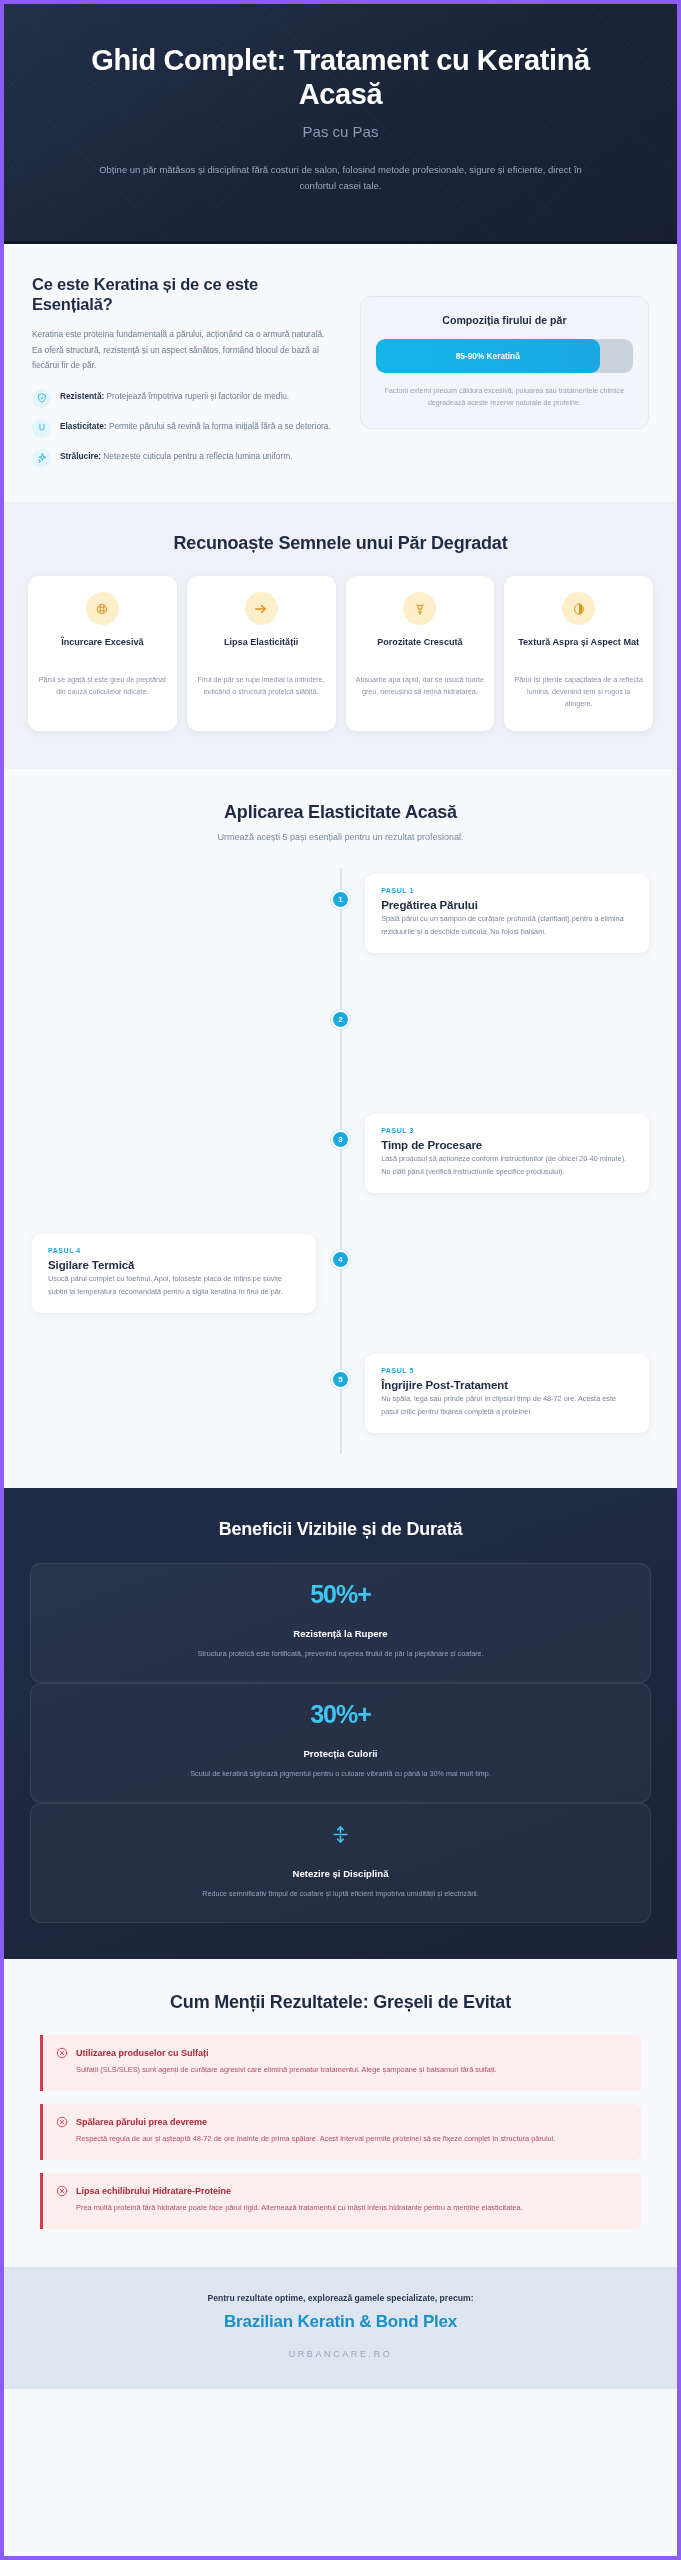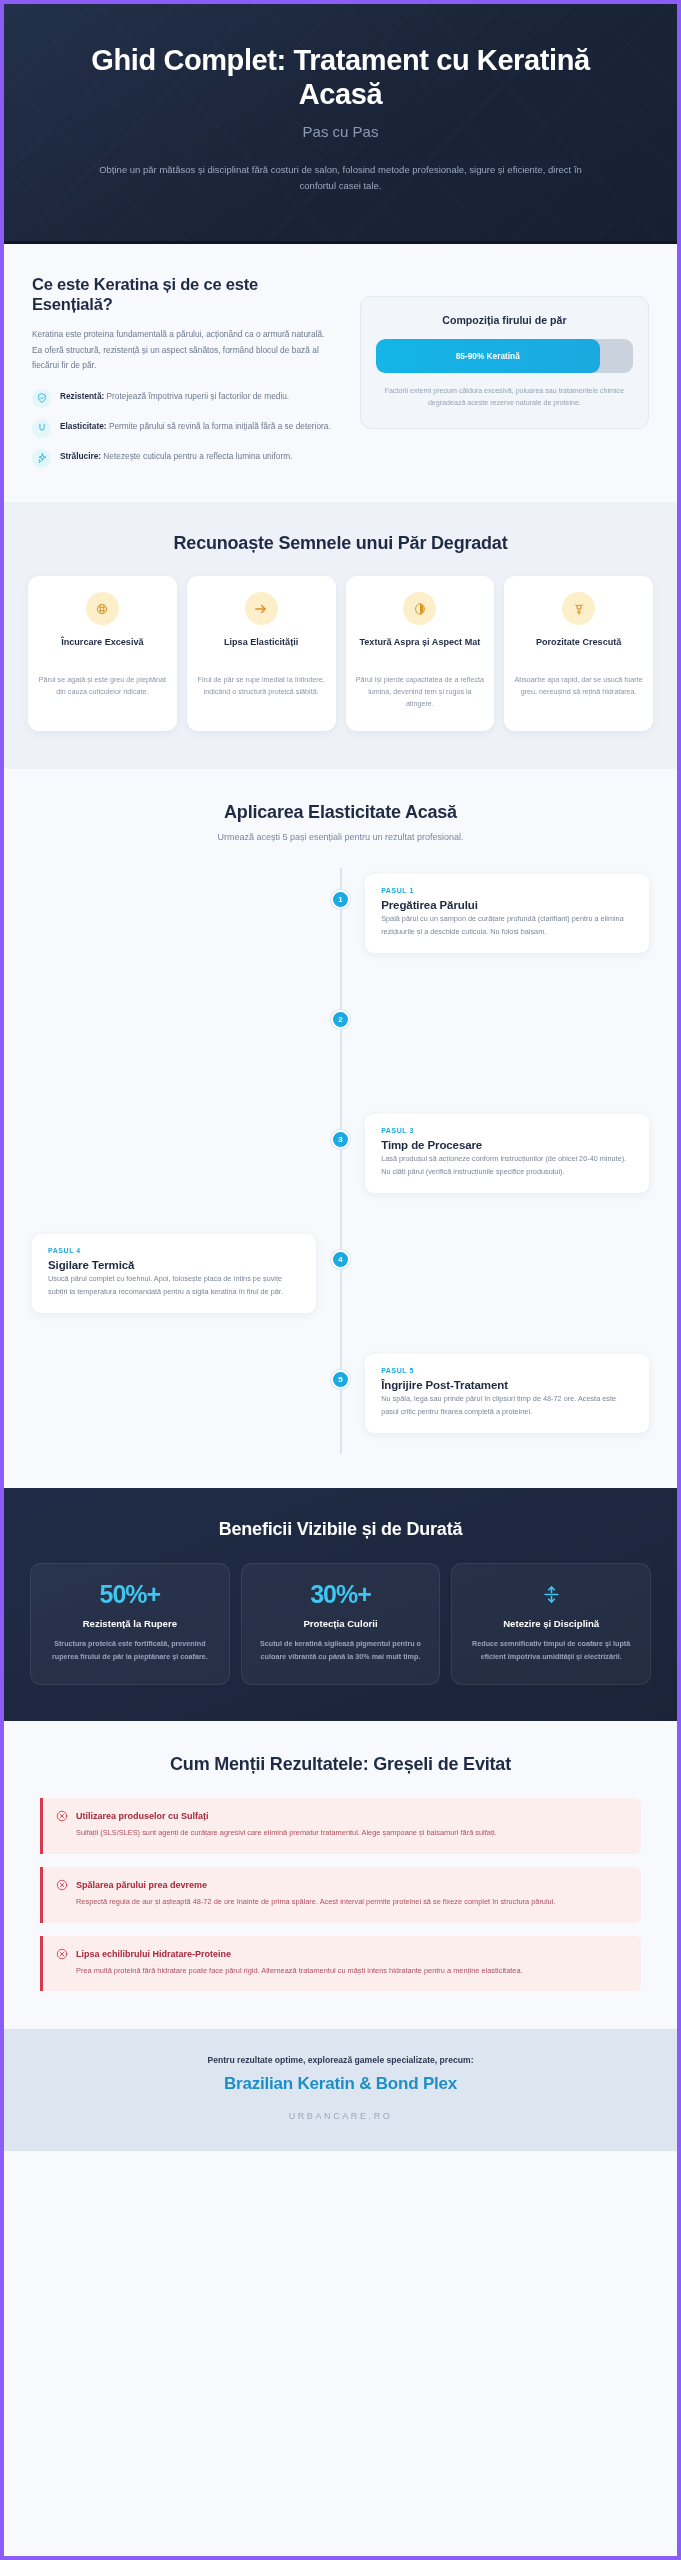--- a/index.html
+++ b/index.html
@@ -186,38 +186,38 @@
   }
   .step-card p { color: #7d8798; font-size: 7.3px; line-height: 1.8; margin-top: 1px; }
 
   
   .benefits {
     background: #1c2740;
     background-image: linear-gradient(160deg, #202c47 0%, #1a2338 100%);
     padding: 30px 26px 36px;
   }
   .benefits .sec-title { color: #ffffff; }
-  .ben-grid { display: flex; gap: 11px; margin-top: 22px; }
+  .ben-grid { display: flex; margin-top: 22px; flex-direction: column; }
   .ben-card {
     flex: 1;
     background: rgba(255,255,255,.045);
     border: 1px solid rgba(255,255,255,.075);
     border-radius: 11px;
     padding: 18px 12px 21px;
     text-align: center;
   }
   .ben-stat {
     color: #3fc6f0; font-size: 25px; font-weight: bold; letter-spacing: -1px; line-height: 1;
   }
   .ben-ic { height: 25px; display: flex; align-items: center; justify-content: center; }
   .ben-ic svg { width: 19px; height: 19px; }
   .ben-card h4 {
-    color: #ffffff; font-size: 9.6px; font-weight: bold; margin-top: 10px; line-height: 1.42;
-  }
-  .ben-card p { color: #96a3ba; font-size: 7.2px; line-height: 1.72; margin-top: 8px; font-weight: bold; }
+    color: #ffffff; font-size: 9.6px; font-weight: bold; margin-top: 20px; line-height: 1.42;
+  }
+  .ben-card p { color: #96a3ba; font-size: 7.2px; line-height: 1.72; margin-top: 8px; }
 
   
   .mistakes { background: #f7f9fc; padding: 32px 36px 38px; }
   .mis-list { margin-top: 22px; display: flex; flex-direction: column; gap: 13px; }
   .mis-item {
     background: #fdeeee;
     border-left: 3px solid #d93a4a;
     border-radius: 0 6px 6px 0;
     padding: 12px 15px 14px 13px;
   }
@@ -324,38 +324,38 @@
             <line x1="3" y1="12" x2="19" y2="12"></line>
             <polyline points="13,6 19,12 13,18"></polyline>
           </svg>
         </span>
         <h4>Lipsa Elasticității</h4>
         <p>Firul de păr se rupe imediat la întindere, indicând o structură proteică slăbită.</p>
       </div>
 
       <div class="sign-card">
         <span class="sign-ic">
+          <svg viewBox="0 0 24 24" fill="none" stroke="#d79524" stroke-width="1.8" stroke-linecap="round">
+            <circle cx="12" cy="9" r="3.4"></circle>
+            <path d="M12 12.4 V21 M6.5 5 L9.2 7.2 M17.5 5 L14.8 7.2 M9.5 17 L12 19 M14.5 17 L12 19"></path>
+          </svg>
+        </span>
+        <h4>Porozitate Crescută</h4>
+        <p>Absoarbe apa rapid, dar se usucă foarte greu, nereușind să rețină hidratarea.</p>
+      </div>
+
+      <div class="sign-card">
+        <span class="sign-ic">
           <svg viewBox="0 0 24 24" stroke="#d79524" stroke-width="1.7">
             <ellipse cx="12" cy="12" rx="7.5" ry="9" fill="none"></ellipse>
             <path d="M12 3.2 A7.5 9 0 0 1 12 20.8 Z" fill="#d79524" stroke="none"></path>
           </svg>
         </span>
         <h4>Textură Aspra și Aspect Mat</h4>
         <p>Părul își pierde capacitatea de a reflecta lumina, devenind tern și rugos la atingere.</p>
-      </div>
-
-      <div class="sign-card">
-        <span class="sign-ic">
-          <svg viewBox="0 0 24 24" fill="none" stroke="#d79524" stroke-width="1.8" stroke-linecap="round">
-            <circle cx="12" cy="9" r="3.4"></circle>
-            <path d="M12 12.4 V21 M6.5 5 L9.2 7.2 M17.5 5 L14.8 7.2 M9.5 17 L12 19 M14.5 17 L12 19"></path>
-          </svg>
-        </span>
-        <h4>Porozitate Crescută</h4>
-        <p>Absoarbe apa rapid, dar se usucă foarte greu, nereușind să rețină hidratarea.</p>
       </div>
 
     </div>
   </div>
 
   <div class="steps-wrap">
     <div class="sec-title">Aplicarea Elasticitate Acasă</div>
     <div class="sec-sub">Urmează acești 5 pași esențiali pentru un rezultat profesional.</div>
 
     <div class="timeline">

